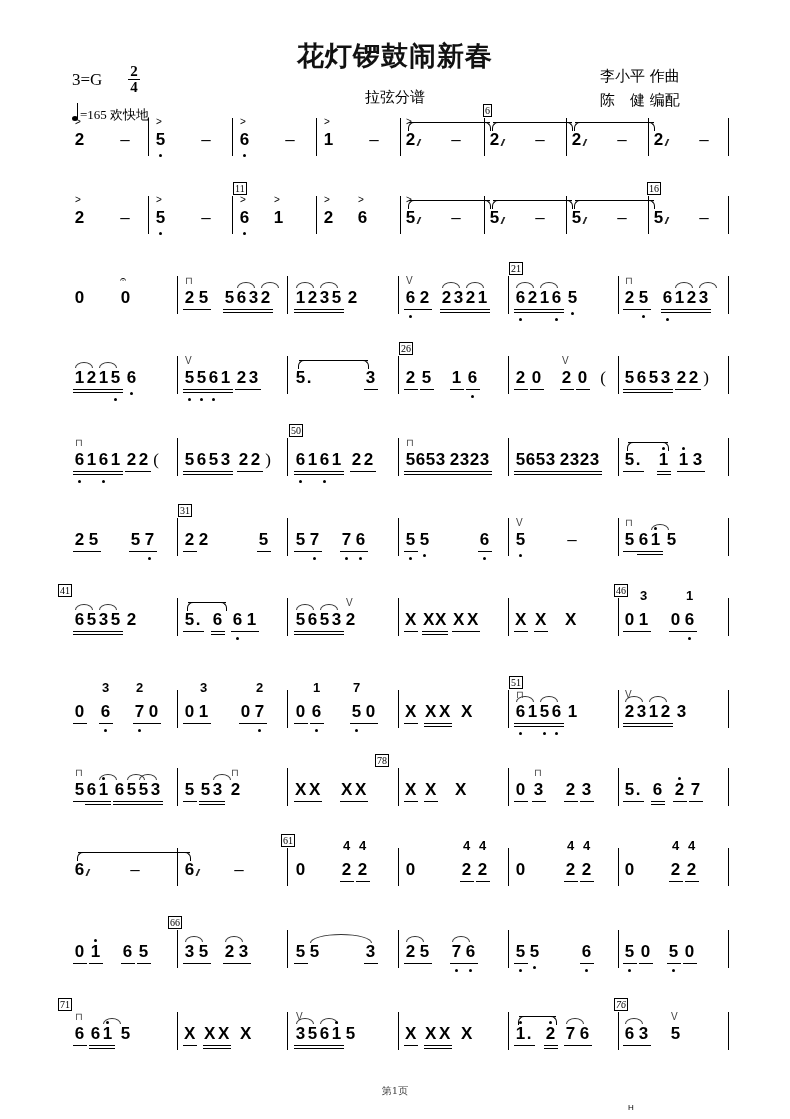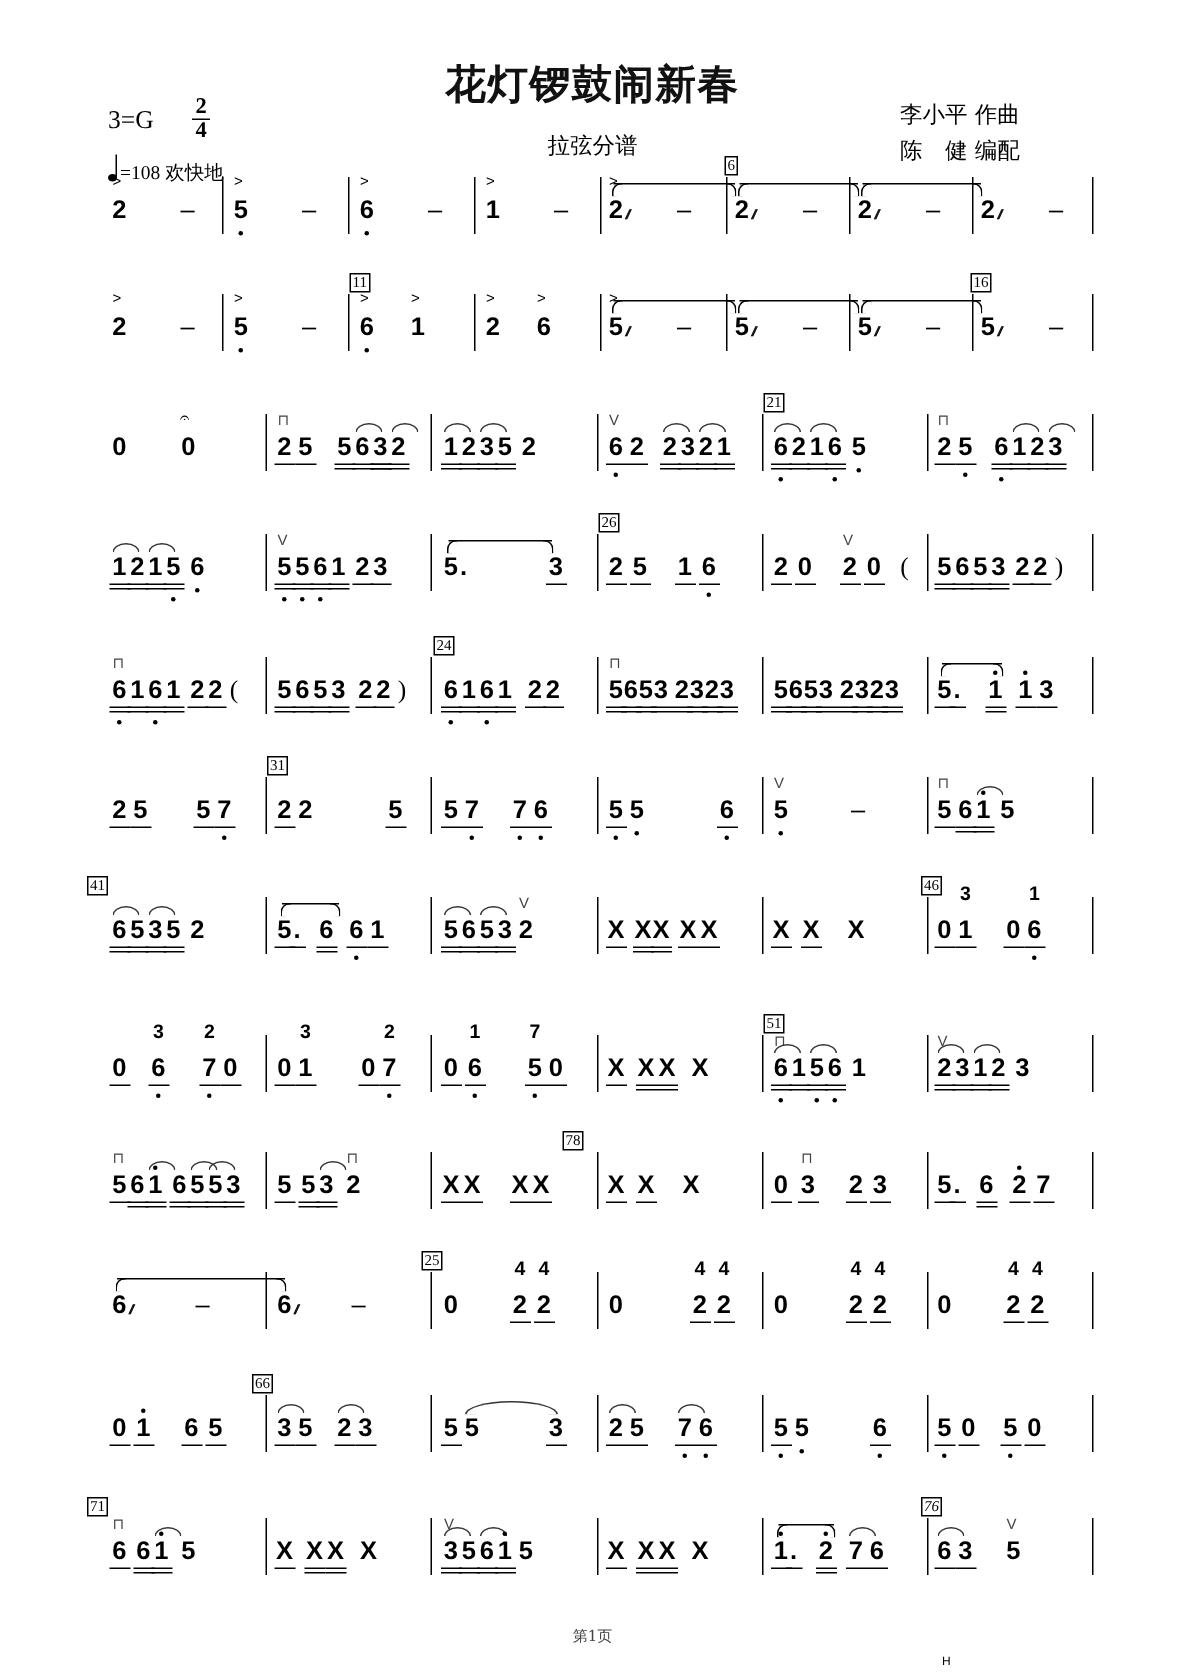--- a/index.html
+++ b/index.html
@@ -44,21 +44,21 @@
 <div class="composer">
   <div>李小平 作曲</div>
   <div>陈　健 编配</div>
 </div>
 <div class="key">3=G</div>
 <div class="timesig">
   <div>2</div>
   <div class="bar">4</div>
 </div>
 <div class="tempo">
-  <span class="qnote"></span><span>=108</span>&nbsp;<span>欢快地</span>
+  <span class="qnote"></span><span>=165</span>&nbsp;<span>欢快地</span>
 </div>
 
 <div id="score">
     <div class="line" style="top: 130px;">
       <div class="barline" style="left: 148px;"></div>
       <div class="barline" style="left: 232px;"></div>
       <div class="barline" style="left: 316px;"></div>
       <div class="barline" style="left: 400px;"></div>
       <div class="barline" style="left: 484px;"></div>
       <div class="barline" style="left: 566px;"></div>
@@ -433,21 +433,21 @@
         <div class="tok" style="left: 36px;">3</div>
         <div class="ul" style="left: 35px; width: 14px; top: 21px;"></div>
         <div class="ul" style="left: 35px; width: 14px; top: 24px;"></div>
         <div class="tok" style="left: 54px;">2</div>
         <div class="ul" style="left: 53px; width: 14px; top: 21px;"></div>
         <div class="tok" style="left: 66px;">2</div>
         <div class="ul" style="left: 65px; width: 14px; top: 21px;"></div>
         <div class="tok paren" style="left: 80px;">)</div>
       </div>
       <div class="measure" style="left: 295px;">
-        <div class="mnum" style="left: -6px; top: -26px;">24</div>
+        <div class="mnum" style="left: -6px; top: -26px;">50</div>
         <div class="tok" style="left: 0px;">6</div>
         <div class="ul" style="left: -1px; width: 14px; top: 21px;"></div>
         <div class="ul" style="left: -1px; width: 14px; top: 24px;"></div>
         <div class="lodot" style="left: 4px; top: 30px;"></div>
         <div class="tok" style="left: 12px;">1</div>
         <div class="ul" style="left: 11px; width: 14px; top: 21px;"></div>
         <div class="ul" style="left: 11px; width: 14px; top: 24px;"></div>
         <div class="tok" style="left: 24px;">6</div>
         <div class="ul" style="left: 23px; width: 14px; top: 21px;"></div>
         <div class="ul" style="left: 23px; width: 14px; top: 24px;"></div>
@@ -897,21 +897,21 @@
         <div class="trem" style="left: 12px; top: 8px;">///</div>
         <div class="tok dash" style="left: 54px;">–</div>
         <div class="tie" style="left: 4px; top: -8px; width: 112px;"></div>
       </div>
       <div class="measure" style="left: 184px;">
         <div class="tok" style="left: 0px;">6</div>
         <div class="trem" style="left: 12px; top: 8px;">///</div>
         <div class="tok dash" style="left: 48px;">–</div>
       </div>
       <div class="measure" style="left: 295px;">
-        <div class="mnum" style="left: -14px; top: -26px;">25</div>
+        <div class="mnum" style="left: -14px; top: -26px;">61</div>
         <div class="tok" style="left: 0px;">0</div>
         <div class="tok" style="left: 46px;">2</div>
         <div class="ul" style="left: 45px; width: 14px; top: 21px;"></div>
         <div class="upper" style="left: 48px; top: -22px;">4</div>
         <div class="tok" style="left: 62px;">2</div>
         <div class="ul" style="left: 61px; width: 14px; top: 21px;"></div>
         <div class="upper" style="left: 64px; top: -22px;">4</div>
       </div>
       <div class="measure" style="left: 405px;">
         <div class="tok" style="left: 0px;">0</div>

